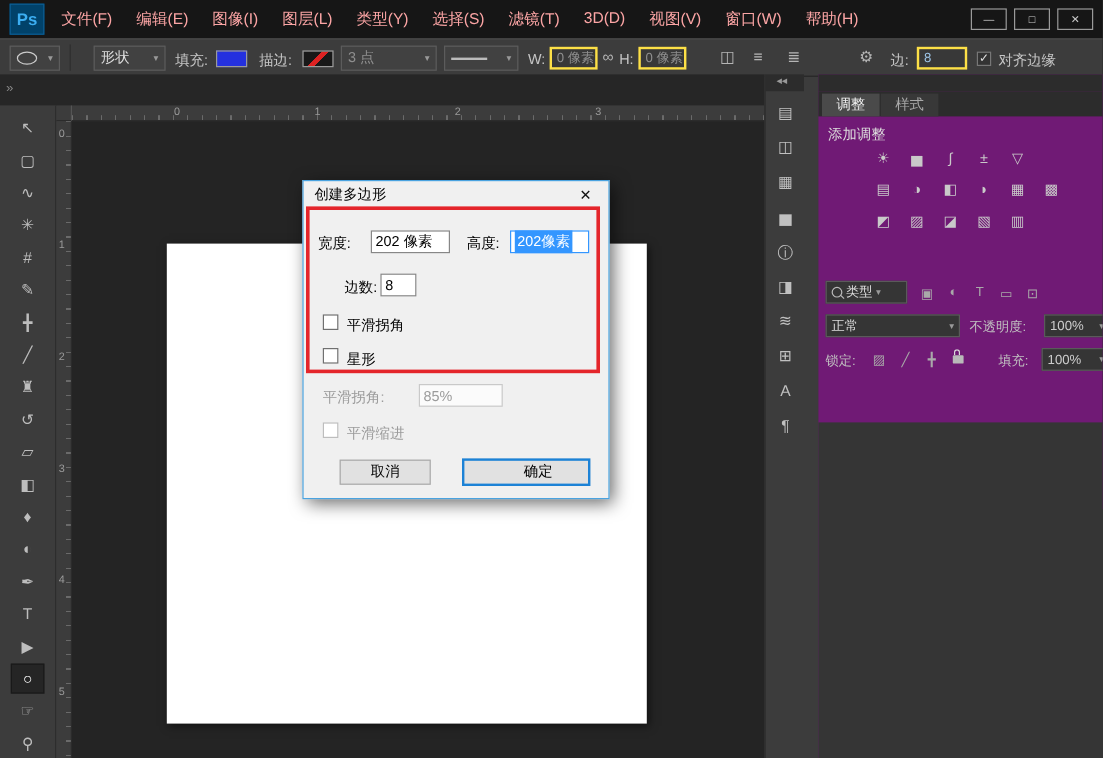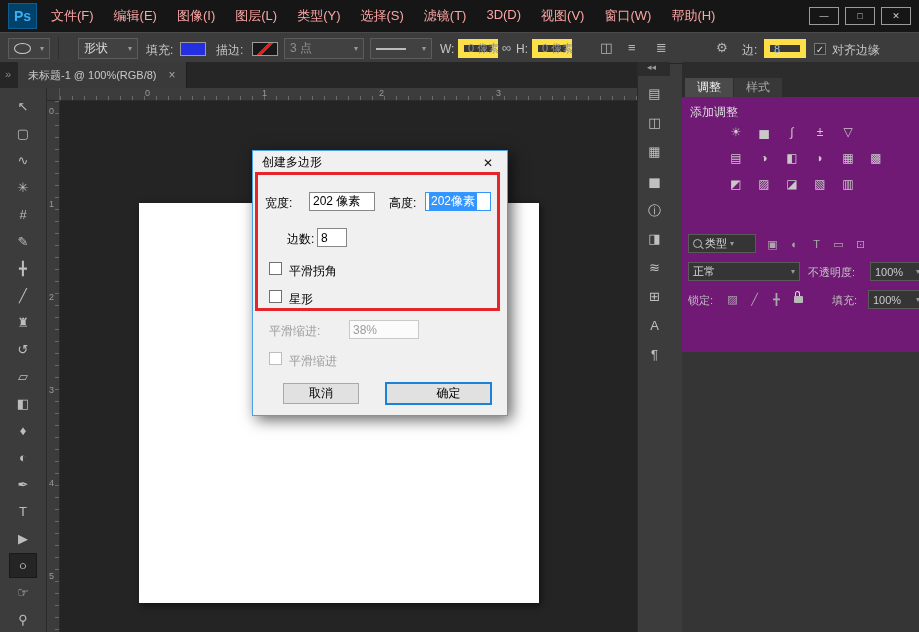--- a/index.html
+++ b/index.html
@@ -12,21 +12,21 @@
            font-size:14px;display:flex;align-items:center;justify-content:center;border:1px solid #0c5d93;}
   .menus{display:flex;gap:20px;font-size:13px;color:#fca5a5;}
   .menu-item{cursor:default;}
   .win-btns{position:absolute;right:8px;top:7px;display:flex;gap:6px;}
   .win-btn{width:28px;height:16px;border:1px solid #9a9a9a;color:#ccc;font-size:9px;display:flex;align-items:center;justify-content:center;}
 
   
   .optionsbar{position:absolute;top:32px;left:0;width:919px;height:30px;background:#3c3c3c;
               border-top:1px solid #4a4a4a;border-bottom:1px solid #262626;}
   .ob-label{position:absolute;top:9px;color:#c6c6c6;font-size:12px;white-space:nowrap;}
-  .ob-field{position:absolute;top:6px;height:19px;background:#383838;border:6px solid #fde047;color:#8f8f8f;
+  .ob-field{position:absolute;top:6px;height:19px;background:#383838;border:2px solid #fde047;color:#8f8f8f;
             font-size:11px;display:flex;align-items:center;padding:0 4px;box-sizing:border-box;white-space:nowrap;}
   .ob-drop{position:absolute;top:5px;height:21px;background:#414141;border:1px solid #5c5c5c;display:flex;
            align-items:center;gap:4px;padding:0 5px;box-sizing:border-box;color:#ddd;justify-content:space-between;white-space:nowrap;}
   .ob-icon{position:absolute;top:7px;color:#b5b5b5;font-size:13px;line-height:16px;}
   .ob-sep{position:absolute;top:4px;height:22px;width:1px;background:#2e2e2e;}
   .swatch{position:absolute;top:9px;width:26px;height:14px;border:1px solid #9a9a9a;box-sizing:border-box;}
   .stroke-swatch{background:linear-gradient(135deg,#181818 42%,#d22 42%,#d22 58%,#181818 58%);}
   .arr{font-size:8px;color:#999;}
   .ellipse-glyph{display:inline-block;width:15px;height:9px;border:1px solid #ccc;border-radius:50%;}
   .line-sample{display:inline-block;width:30px;height:0;border-top:2px solid #bbb;}
@@ -176,24 +176,20 @@
     <span class="ob-icon" style="left:656px">≣</span>
     <span class="ob-icon" style="left:716px">⚙</span>
     <span class="ob-label" style="left:742px">边:</span>
     <div class="ob-field" style="left:764px;width:42px;color:#9cc3e5">8</div>
     <span class="ob-check" style="left:814px">✓</span>
     <span class="ob-label" style="left:832px">对齐边缘</span>
   </div>
 
   <div class="tabbar">
     <span class="chev">»</span>
-    <div class="doc-tab">
-      <span>未标题-1 @ 100%(RGB/8)</span>
-      <span class="tab-close">×</span>
-    </div>
   </div>
 
   <div class="toolbar" id="toolbar">
       <span class="tool">↖</span>
       <span class="tool">▢</span>
       <span class="tool">∿</span>
       <span class="tool">✳</span>
       <span class="tool">#</span>
       <span class="tool">✎</span>
       <span class="tool">╋</span>
@@ -246,23 +242,23 @@
       <span class="sel" style="background: rgb(51, 150, 255);">202像素</span>
     </div>
     <span class="dlg-label" style="left:34px;top:80px">边数:</span>
     <div class="dlg-input" style="left:64px;top:77px;width:30px">
       <span>8</span>
     </div>
     <div class="dlg-check" style="left:16px;top:111px"></div>
     <span class="dlg-label" style="left:36px;top:112px">平滑拐角</span>
     <div class="dlg-check" style="left:16px;top:139px"></div>
     <span class="dlg-label" style="left:36px;top:140px">星形</span>
-    <span class="dlg-label disabled" style="left:16px;top:172px">平滑缩进:</span>
+    <span class="dlg-label disabled" style="left:16px;top:172px">平滑拐角:</span>
     <div class="dlg-input disabled" style="left:96px;top:169px;width:70px">
-      <span>38%</span>
+      <span>85%</span>
     </div>
     <div class="dlg-check disabled" style="left:16px;top:201px"></div>
     <span class="dlg-label disabled" style="left:36px;top:202px">平滑缩进</span>
     <div class="btn" style="left:30px;top:232px;width:76px">取消</div>
     <div class="btn primary" style="left: 132px; top: 231px; width: 107px; border-color: rgb(28, 130, 214); padding-left: 20px;">确定</div>
   </div>
 
   <div class="right-strip">
     <div class="strip-head">◂◂</div>
     <div id="stripicons">

